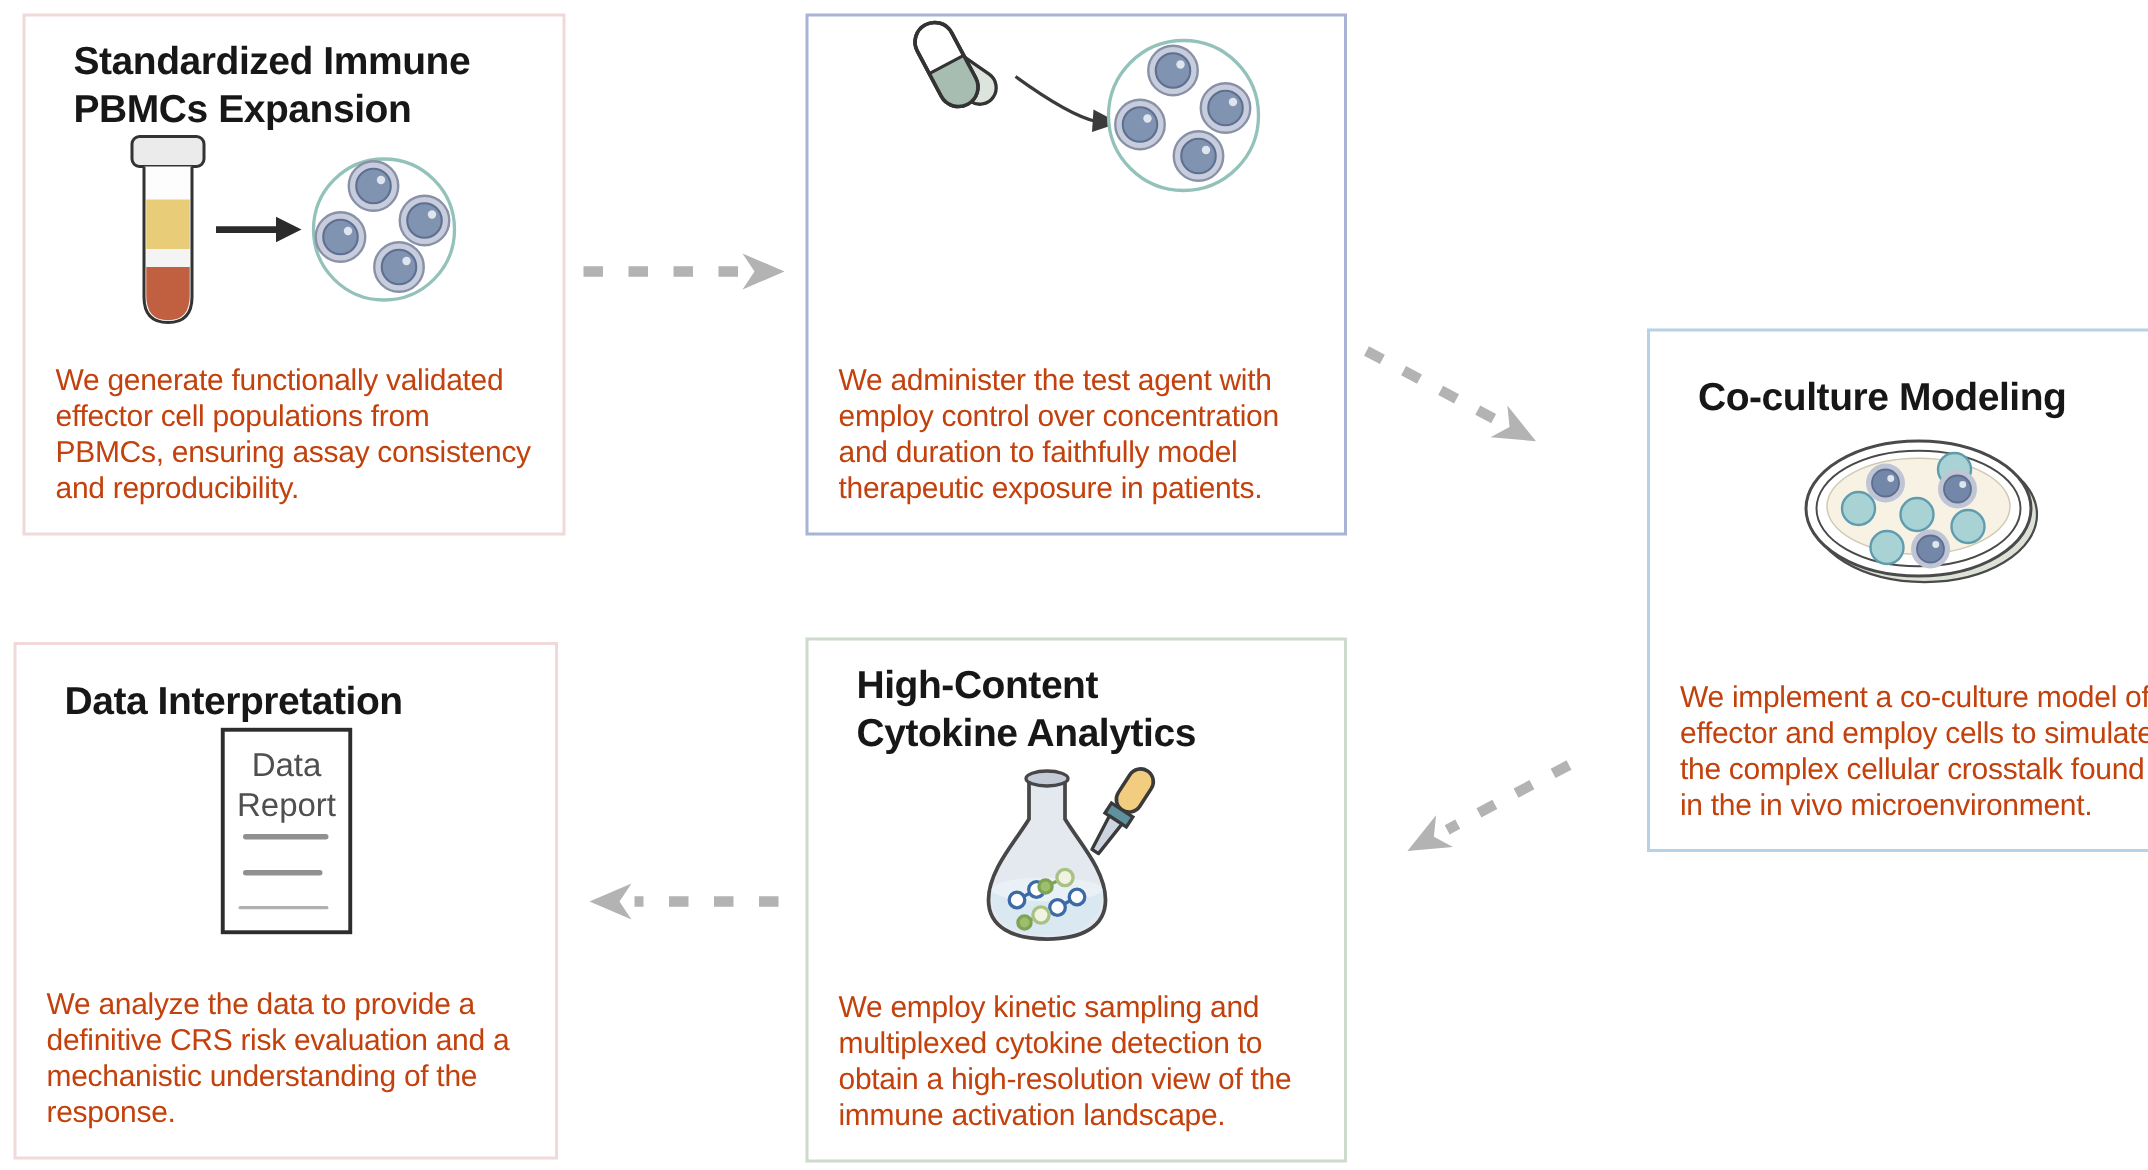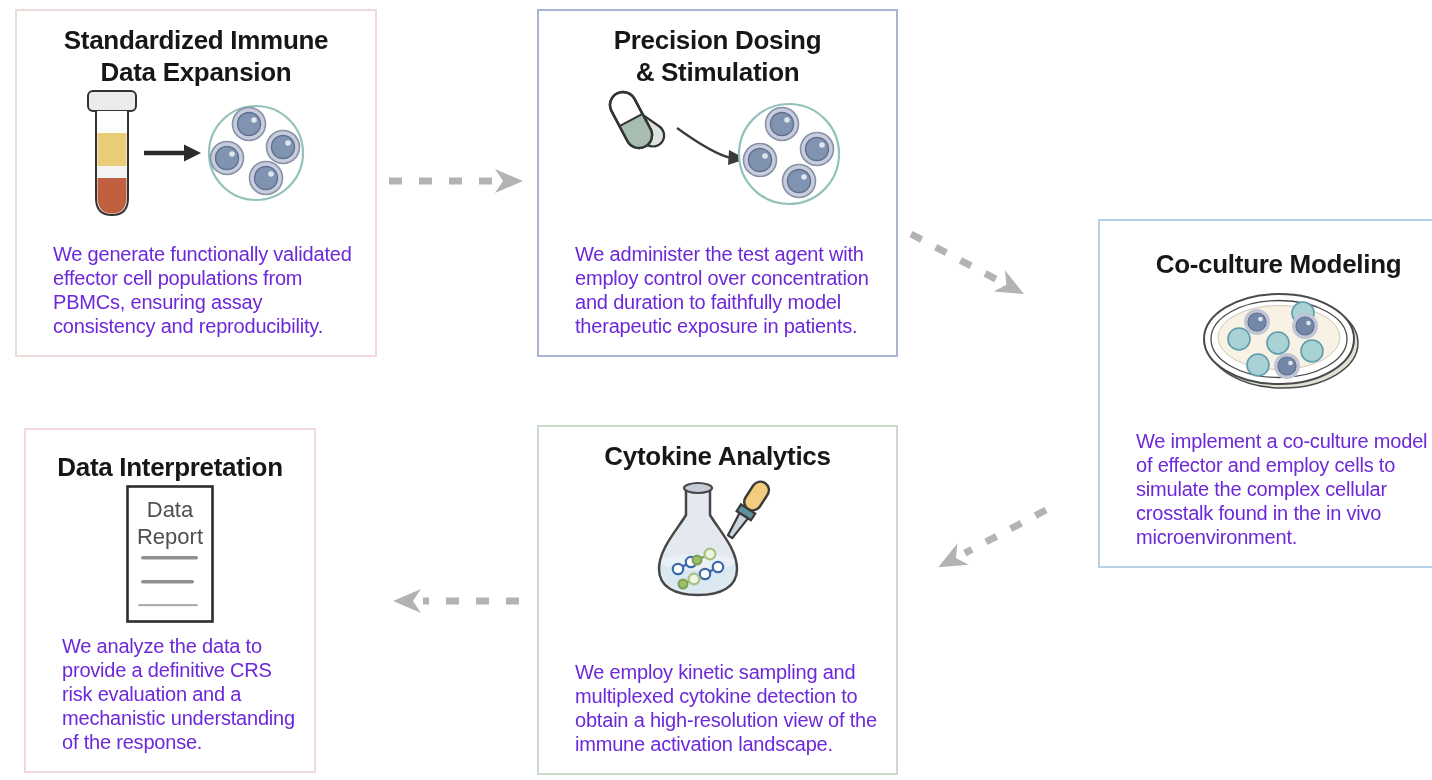--- a/index.html
+++ b/index.html
@@ -4,51 +4,51 @@
 <style>
   html,body { margin:0; padding:0; background:#ffffff; }
   body { font-family: "Liberation Sans", "DejaVu Sans", sans-serif; }
   #canvas { position:relative; width:1432px; height:780px; background:#ffffff; overflow:hidden; }
 
   .card {
     position:absolute; background:#ffffff; box-sizing:border-box;
     border:2px solid #ddd; display:flex; flex-direction:column;
   }
   .card-title {
-    text-align:center; font-weight:bold; font-size:26px; line-height:1.22;
-    color:#171717; margin-top:14px; letter-spacing:-0.3px;
+    text-align:left; font-weight:bold; font-size:26px; line-height:1.22;
+    color:#171717; margin-top:14px; letter-spacing:-0.3px;padding-left:32px;
   }
   .card-title .tline { display:block; }
   .icon-zone { flex:1 1 auto; display:flex; justify-content:center; }
   .card-desc {
-    font-size:20px; line-height:1.2; color:#6d28d9; letter-spacing:-0.2px;
-    padding:0 12px 17px 36px; text-align:left;
+    font-size:20px; line-height:1.2; color:#c2410c; letter-spacing:-0.2px;
+    padding:0 12px 17px 20px; text-align:left;
   }
 
   #card-1 { left:15px;  top:9px;   width:362px; height:348px; }
   #card-2 { left:537px; top:9px;   width:361px; height:348px; }
   #card-3 { left:1098px;top:219px; width:361px; height:349px; }
   #card-3 .card-title { margin-top:28px; }
   #card-4 { left:537px; top:425px; width:361px; height:350px; }
-  #card-5 { left:24px;  top:428px; width:292px; height:345px; }
+  #card-5 { left:9px;  top:428px; width:363px; height:345px; }
   #card-5 .card-title { margin-top:22px; }
 
   .flow-arrow { position:absolute; color:#b3b3b3; }
   svg { display:block; }
   .doc-text { font-family:"Liberation Sans","DejaVu Sans",sans-serif; }
 </style>
 </head>
 <body>
 
 <div id="canvas">
 
   <div class="card" id="card-1" style="border-color: rgb(240, 217, 217);">
     <div class="card-title">
       <span class="tline">Standardized Immune</span>
-      <span class="tline">Data Expansion</span>
+      <span class="tline">PBMCs Expansion</span>
     </div>
     <div class="icon-zone">
       <svg width="232" height="130" viewBox="0 0 232 130">
 
         <g>
           <rect x="8" y="3" width="48" height="20" rx="5" fill="#ebebeb" stroke="#333" stroke-width="2"></rect>
           <path d="M16,23 V110 Q16,127 32,127 Q48,127 48,110 V23 Z" fill="#fdfdfd"></path>
           <rect x="17.5" y="45" width="29" height="33" fill="#e9cc77"></rect>
           <rect x="17.5" y="78" width="29" height="12" fill="#f4f4f4"></rect>
           <path d="M17.5,90 V109 Q17.5,125.5 32,125.5 Q46.5,125.5 46.5,109 V90 Z" fill="#c16040"></path>
@@ -82,24 +82,20 @@
             <circle r="11.5" fill="#8093b1" stroke="#5e6f90" stroke-width="1.4"></circle>
             <circle cx="5" cy="-4" r="2.8" fill="#dfe5ee"></circle>
           </g>
         </g>
       </svg>
     </div>
     <div class="card-desc">We generate functionally validated effector cell populations from PBMCs, ensuring assay consistency and reproducibility.</div>
   </div>
 
   <div class="card" id="card-2" style="border-color: rgb(169, 179, 213);">
-    <div class="card-title">
-      <span class="tline">Precision Dosing</span>
-      <span class="tline">&amp; Stimulation</span>
-    </div>
     <div class="icon-zone">
       <svg width="270" height="126" viewBox="0 0 270 126">
 
         <g transform="translate(48,32)">
           <g transform="rotate(35)">
             <rect x="-6" y="-11" width="44" height="22" rx="11" fill="#dde3dd" stroke="#333" stroke-width="2.2"></rect>
           </g>
           <g transform="rotate(62)">
             <rect x="-30" y="-13" width="60" height="26" rx="13" fill="#ffffff" stroke="#333" stroke-width="2.4"></rect>
             <path d="M0,-13 H17 Q30,-13 30,0 Q30,13 17,13 H0 Z" fill="#a7bdb1"></path>
@@ -177,20 +173,21 @@
               <circle cx="3.5" cy="-3" r="2.3" fill="#dfe5ee"></circle>
           </g>
         </g>
       </svg>
     </div>
     <div class="card-desc">We implement a co-culture model of effector and employ cells to simulate the complex cellular crosstalk found in the in vivo microenvironment.</div>
   </div>
 
   <div class="card" id="card-4" style="border-color: rgb(204, 219, 204);">
     <div class="card-title">
+      <span class="tline">High-Content</span>
       <span class="tline">Cytokine Analytics</span>
     </div>
     <div class="icon-zone">
       <svg width="170" height="134" viewBox="0 0 170 134">
 
         <g>
           <path d="M53,16 V42 C44,57 26,76 26,96 C26,114 42,122 65,122 C88,122 104,114 104,96 C104,76 86,57 77,42 V16" fill="#e4e9f0" stroke="#474747" stroke-width="2.5" stroke-linejoin="round"></path>
           <path d="M28,90 C28,112 44,119.5 65,119.5 C86,119.5 102,112 102,90 C90,83.5 77,81 65,81 C53,81 40,83.5 28,90 Z" fill="#d9e8f1"></path>
           <ellipse cx="65" cy="89" rx="37" ry="8" fill="#e9f1f6"></ellipse>
           <ellipse cx="65" cy="15" rx="14" ry="5" fill="#c5ccd8" stroke="#474747" stroke-width="2.2"></ellipse>

